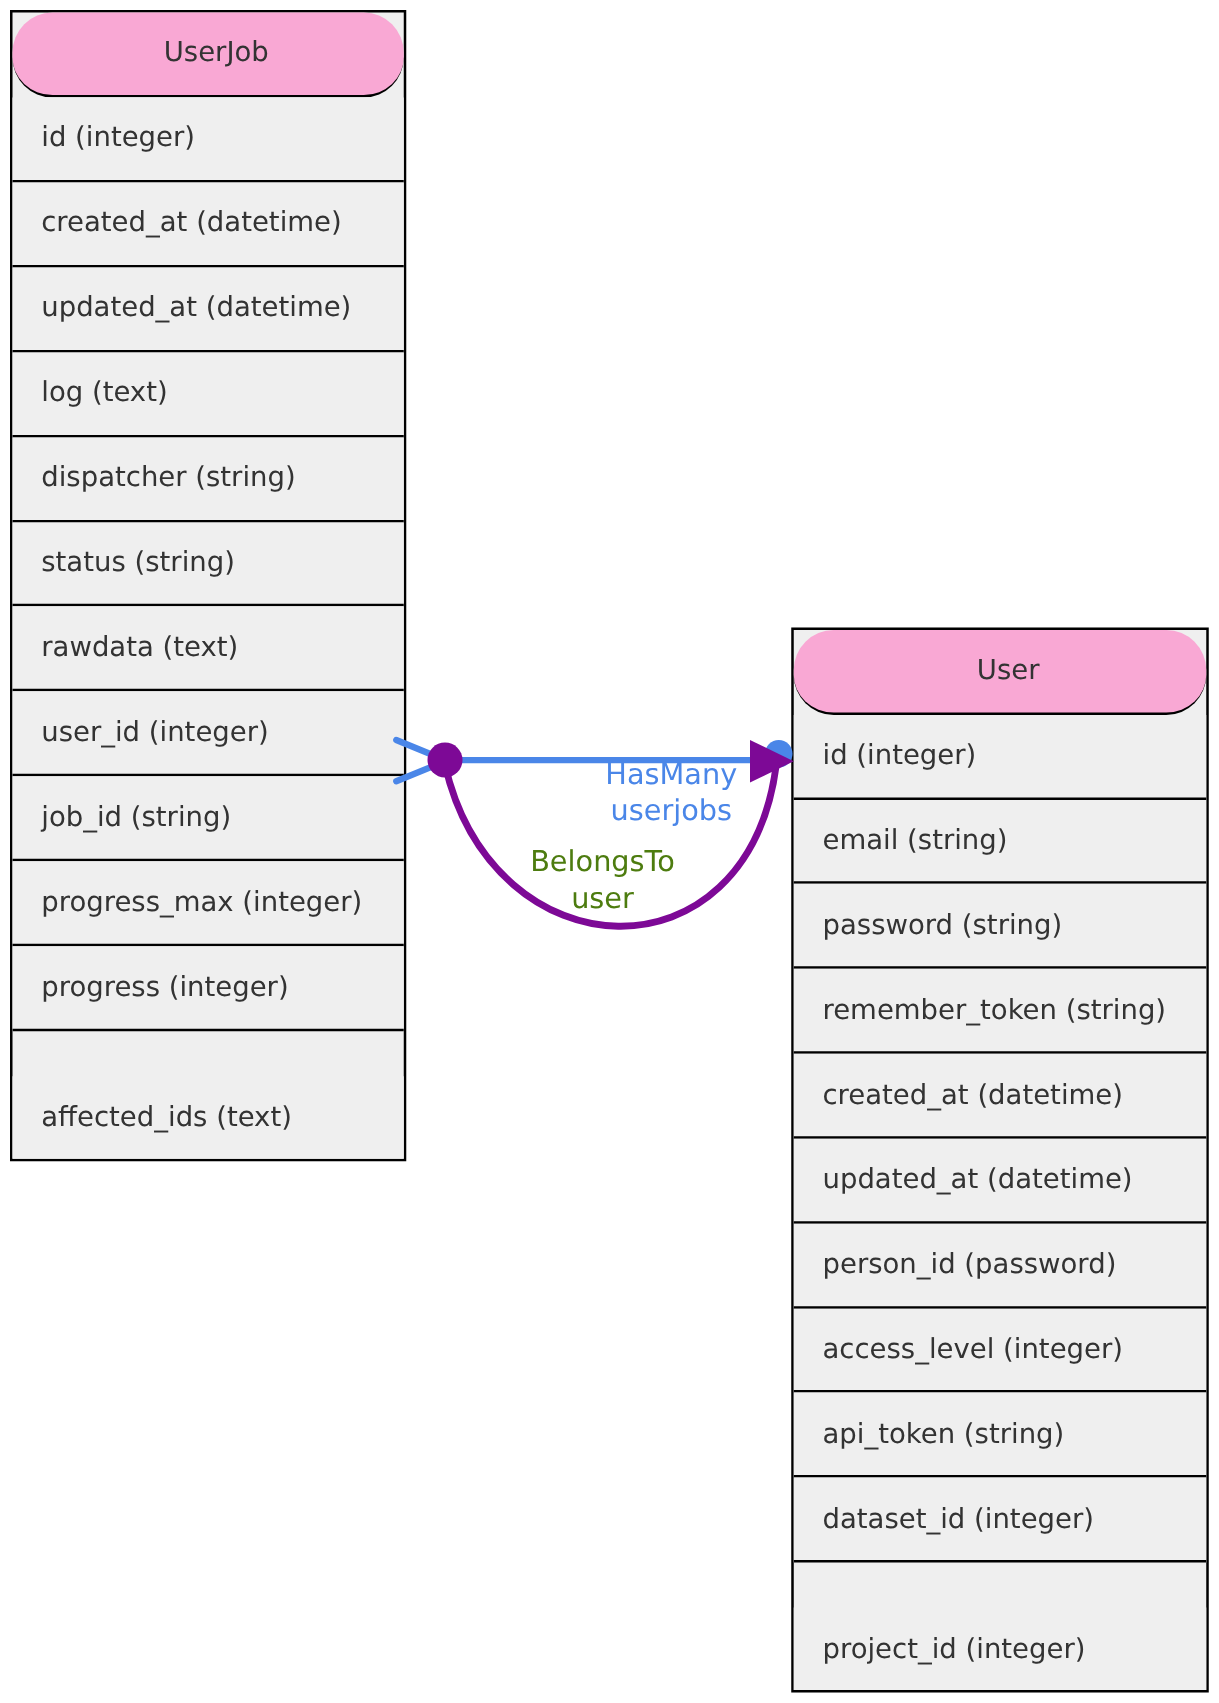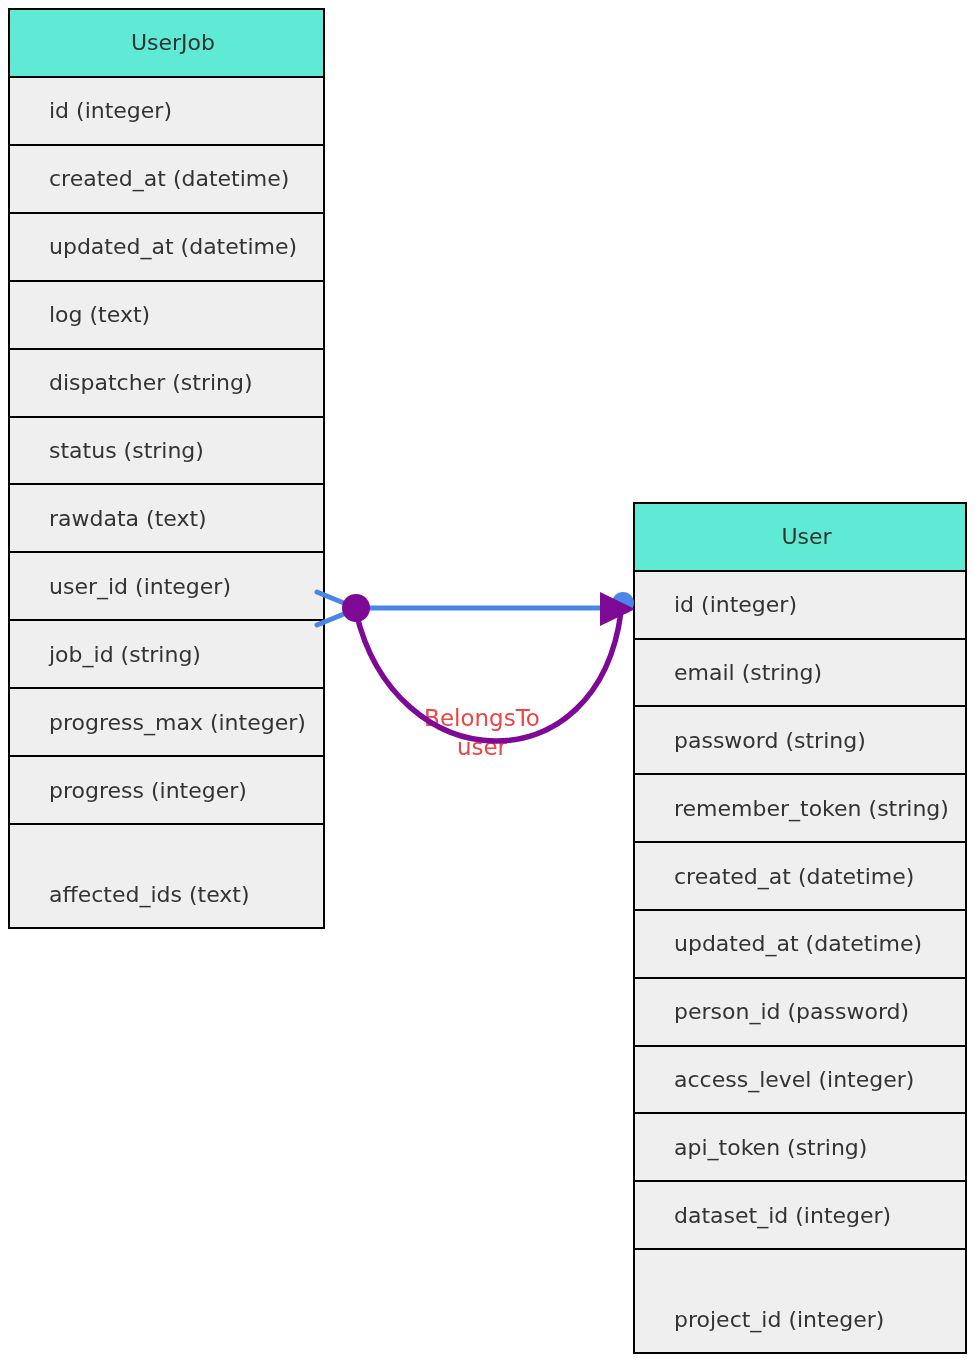--- a/index.html
+++ b/index.html
@@ -28,32 +28,33 @@
     background: #efefef;
     z-index: 1;
   }
   .er-table .cell {
     flex: 1 1 0;
     display: flex;
     align-items: center;
     border-bottom: 2px solid #000000;
     box-sizing: border-box;
     font-size: 22px;
-    padding-left: 39px;
+    padding-left: 23px;
     white-space: nowrap;
     background: #efefef;
   }
   .er-table .cell:last-child {
     border-bottom: none;
     margin-top: 36px;
   }
   .er-table .cell.header {
     justify-content: center;
     padding-left: 13px;
-    background: #5eead4;
+    background: #f9a8d4;
+    border-radius: 32px;
   }
   .table-userjob {
     left: 8px;
     top: 8px;
     width: 317px;
     height: 921px;
   }
   .table-user {
     left: 633px;
     top: 502px;
@@ -118,22 +119,26 @@
       <div class="cell row">remember_token (string)</div>
       <div class="cell row">created_at (datetime)</div>
       <div class="cell row">updated_at (datetime)</div>
       <div class="cell row">person_id (password)</div>
       <div class="cell row">access_level (integer)</div>
       <div class="cell row">api_token (string)</div>
       <div class="cell row">dataset_id (integer)</div>
       <div class="cell row">project_id (integer)</div>
     </div>
 
+  <div class="rel-label label-hasmany" style="color: rgb(74, 134, 232);">
+    <span>HasMany</span>
+    <span>userjobs</span>
+  </div>
 
-  <div class="rel-label label-belongsto" style="color: #ef4444; margin-top: 28px;">
+  <div class="rel-label label-belongsto" style="color: #4d7c0f;">
     <span>BelongsTo</span>
     <span>user</span>
   </div>
 
   <svg class="edges" width="975" height="1362" viewBox="0 0 975 1362">
 
     <line x1="356" y1="608" x2="630" y2="608" stroke-width="5" stroke="#4a86e8"></line>
 
     <path d="M356 608 L317 592 M356 609 L317 625" fill="none" stroke-width="5" stroke-linecap="round" stroke="#4a86e8"></path>
 

